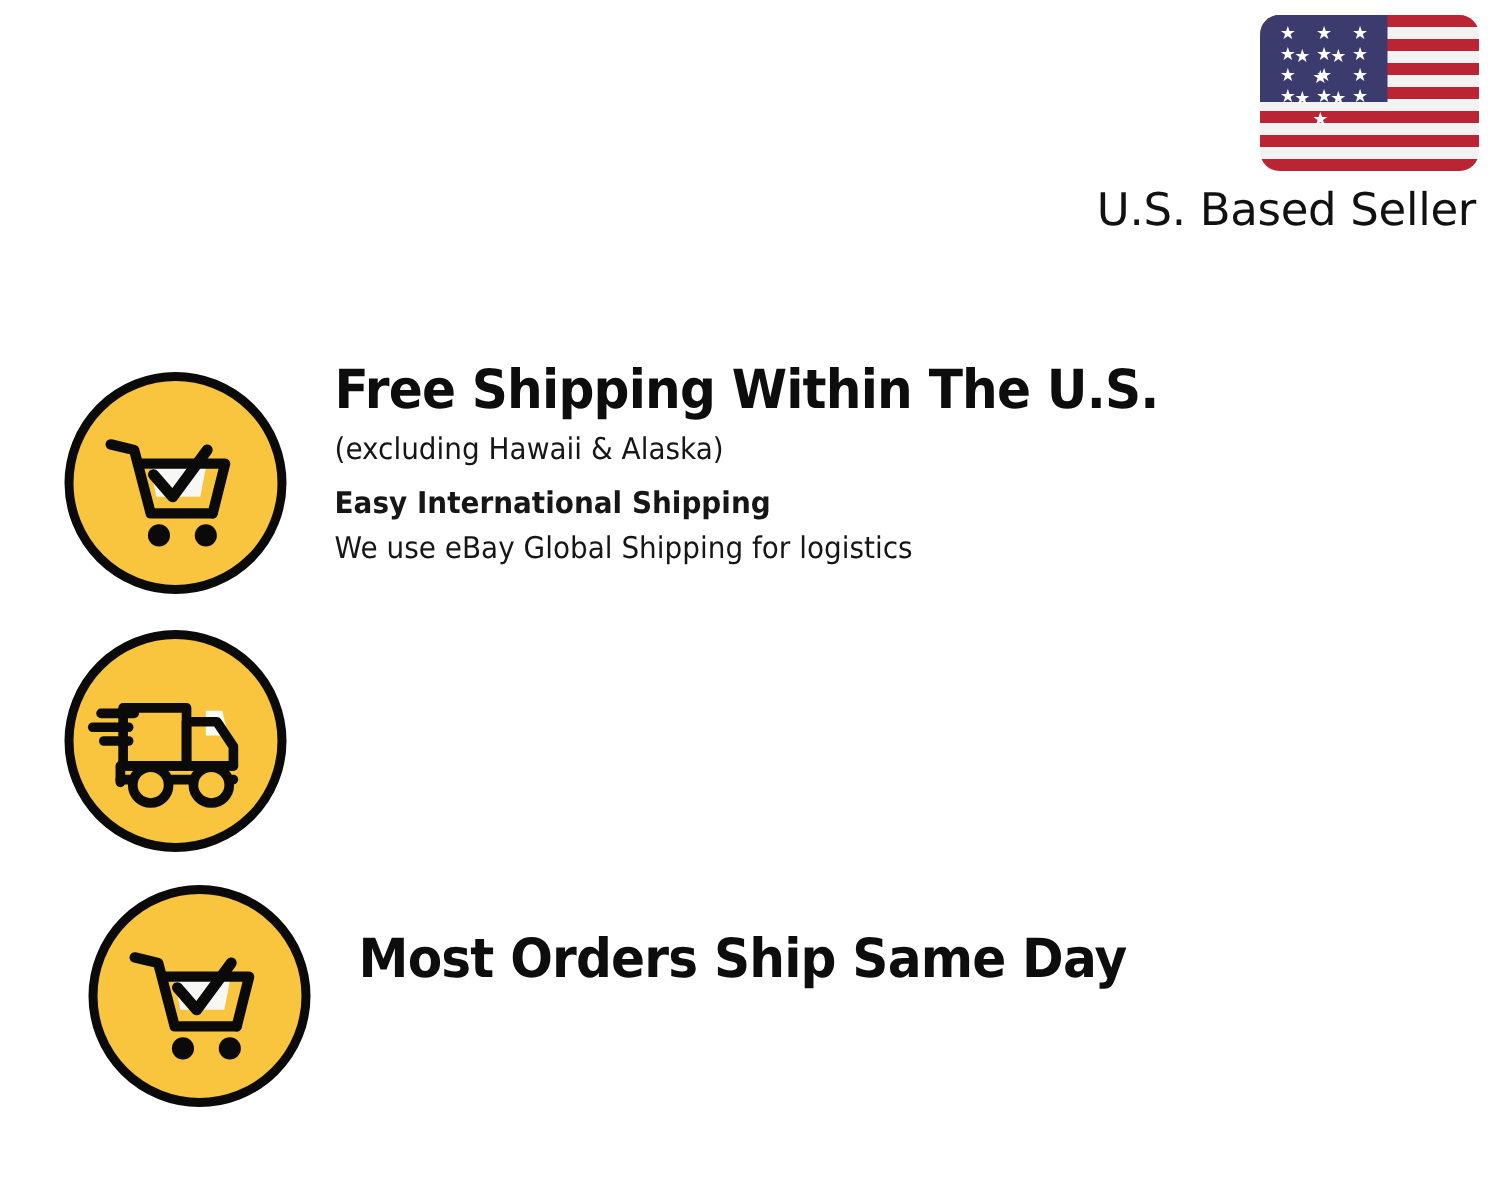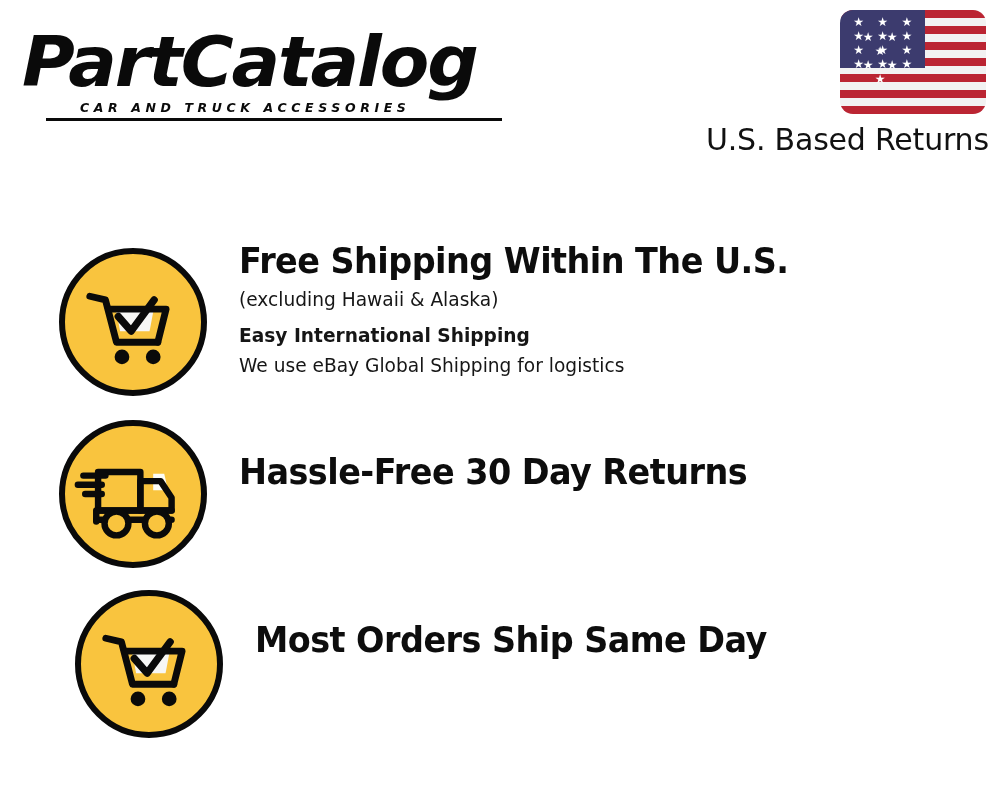--- a/index.html
+++ b/index.html
@@ -126,21 +126,21 @@
 
   
   #features {
     position: absolute;
     left: 0;
     top: 230px;
     width: 1000px;
   }
   .feature-row {
     position: absolute;
-    left: 16px;
+    left: 0;
     width: 900px;
     text-decoration: underline;
   }
   #feature-row-0 { top: 0px; height: 180px; }
   #feature-row-1 { top: 172px; height: 160px; }
   #feature-row-2 { top: 342px; height: 160px; margin-left: 16px; }
 
   .feature-icon {
     position: absolute;
     left: 43px;
@@ -194,43 +194,38 @@
   }
   #feature-row-0 .feature-text { top: 8px; }
   #feature-row-1 .feature-text { top: 47px; }
   #feature-row-2 .feature-text { top: 45px; }
 </style>
 </head>
 <body>
 
 <div id="header">
 
-  <div id="brand-logo">
-    <div id="brand-wordmark">PartCatalog</div>
-    <div id="brand-underline"></div>
-    <div id="brand-tagline">CAR AND TRUCK ACCESSORIES</div>
-  </div>
 
   <div id="seller-badge">
     <div id="us-flag">
       <div class="flag-stripe" style="top:0px"></div>
       <div class="flag-stripe" style="top:16px"></div>
       <div class="flag-stripe" style="top:32px"></div>
       <div class="flag-stripe" style="top:48px"></div>
       <div class="flag-stripe" style="top:64px"></div>
       <div class="flag-stripe" style="top:80px"></div>
       <div class="flag-stripe" style="top:96px"></div>
       <div id="flag-canton">
         <div class="star-row" style="top:5px">★ ★ ★ ★ ★</div>
         <div class="star-row" style="top:19px">★ ★ ★ ★</div>
         <div class="star-row" style="top:33px">★ ★ ★ ★ ★</div>
         <div class="star-row" style="top:47px">★ ★ ★ ★</div>
       </div>
     </div>
-    <span id="seller-label">U.S. Based Returns</span>
+    <span id="seller-label">U.S. Based Seller</span>
   </div>
 
 </div>
 
 <div id="features">
 
   <div class="feature-row" id="feature-row-0">
     <div class="feature-icon">
       <svg viewBox="0 0 148 148">
         <path d="M40 128 L48 136 L80 146" fill="none"></path>
@@ -259,23 +254,20 @@
         <path d="M36 92 L116 92" stroke="#0a0a0a" stroke-width="7" stroke-linecap="round"></path>
         <path d="M34 102 L116 102" stroke="#0a0a0a" stroke-width="7" stroke-linecap="round"></path>
         <path d="M34 92 L34 104" stroke="#0a0a0a" stroke-width="7" stroke-linecap="round"></path>
         <path d="M20 54 L44 54" stroke="#0a0a0a" stroke-width="7" stroke-linecap="round"></path>
         <path d="M14 64 L40 64" stroke="#0a0a0a" stroke-width="7" stroke-linecap="round"></path>
         <path d="M22 74 L40 74" stroke="#0a0a0a" stroke-width="7" stroke-linecap="round"></path>
         <circle cx="56" cy="106" r="13" fill="#f9c43e" stroke="#0a0a0a" stroke-width="7"></circle>
         <circle cx="100" cy="106" r="13" fill="#f9c43e" stroke="#0a0a0a" stroke-width="7"></circle>
       </svg>
     </div>
-    <div class="feature-text">
-      <div class="feature-title">Hassle-Free 30 Day Returns</div>
-    </div>
   </div>
 
   <div class="feature-row" id="feature-row-2">
     <div class="feature-icon">
       <svg viewBox="0 0 148 148">
         <polygon points="55,58 97,58 92,84 60,84" fill="#f7f7f5"></polygon>
         <path d="M27 46 L44 50 L56 96 L101 96" fill="none" stroke="#0a0a0a" stroke-width="7.5" stroke-linecap="round" stroke-linejoin="round"></path>
         <path d="M48 60 L110 60 L101 96" fill="none" stroke="#0a0a0a" stroke-width="7.5" stroke-linecap="round" stroke-linejoin="round"></path>
         <path d="M58 68 L72 84 L97 50" fill="none" stroke="#0a0a0a" stroke-width="8" stroke-linecap="round" stroke-linejoin="round"></path>
         <circle cx="62" cy="112" r="8" fill="#0a0a0a"></circle>

